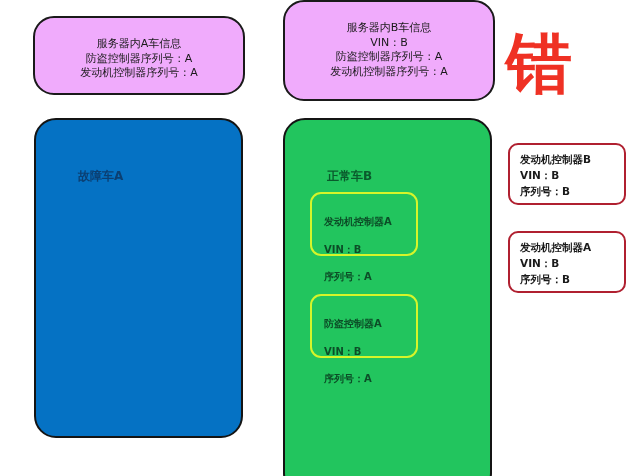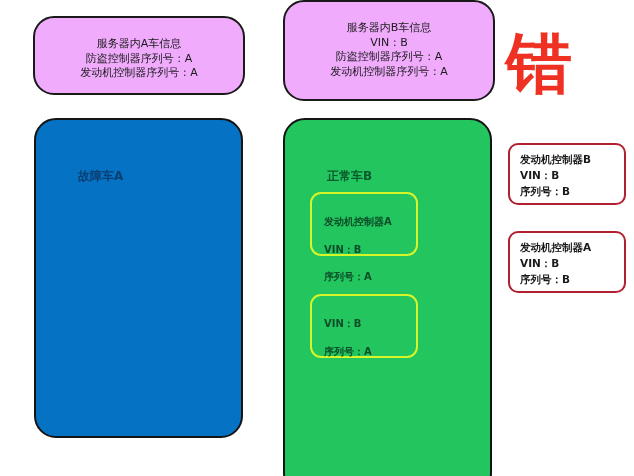--- a/index.html
+++ b/index.html
@@ -153,20 +153,21 @@
   <div class="vehicle" id="vehicle-b">
     <span class="vehicle-label">正常车B</span>
 
     <div class="ecu-box" id="ecu-engine-a">
       <span class="line">发动机控制器A</span>
       <span class="line">VIN：B</span>
       <span class="line">序列号：A</span>
     </div>
 
     <div class="ecu-box" id="ecu-theft-a">
+      <span class="line">防盗控制器A</span>
       <span class="line">VIN：B</span>
       <span class="line">序列号：A</span>
     </div>
   </div>
 
   <div class="callout" id="callout-engine-b">
     <span class="line">发动机控制器B</span>
     <span class="line">VIN：B</span>
     <span class="line">序列号：B</span>
   </div>

